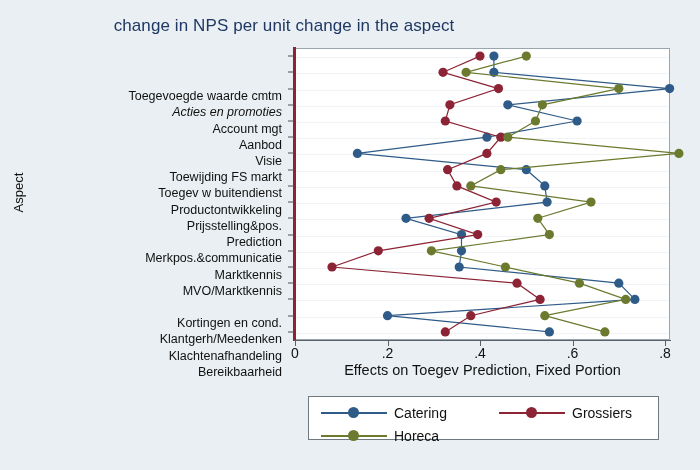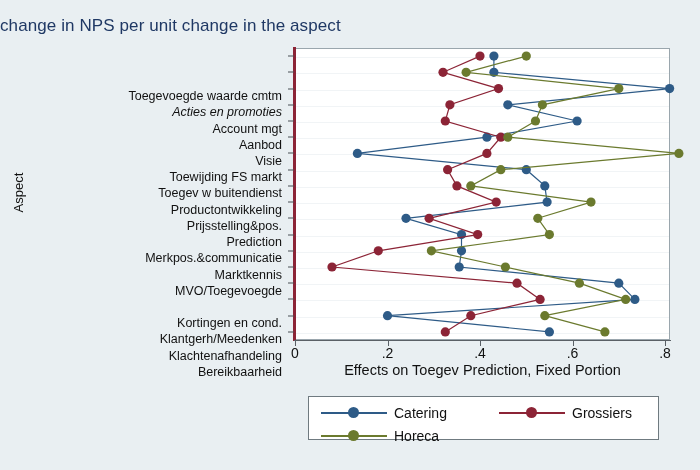--- a/index.html
+++ b/index.html
@@ -9,21 +9,21 @@
     font-family:"Liberation Sans", sans-serif;
     overflow:hidden;
     position:relative;
   }
   #stage{position:absolute;left:0;top:0;width:700px;height:470px;}
 
   
   #chart-title{
     position:absolute;
     left:0;top:16px;width:568px;
-    text-align:left;
+    text-align:center;
     font-size:17px;
     color:#1f3864;
     letter-spacing:.1px;
   }
 
   
   #y-axis-title{
     position:absolute;
     left:-22px; top:185px;
     width:80px;
@@ -194,21 +194,21 @@
       <div class="ytick-label" style="top: 121.667px;">Productontwikkeling</div>
       <div class="ytick-mark" style="top: 121.667px;"></div>
       <div class="ytick-label" style="top: 137.889px;">Prijsstelling&amp;pos.</div>
       <div class="ytick-mark" style="top: 137.889px;"></div>
       <div class="ytick-label" style="top: 154.111px;">Prediction</div>
       <div class="ytick-mark" style="top: 154.111px;"></div>
       <div class="ytick-label" style="top: 170.333px;">Merkpos.&amp;communicatie</div>
       <div class="ytick-mark" style="top: 170.333px;"></div>
       <div class="ytick-label" style="top: 186.556px;">Marktkennis</div>
       <div class="ytick-mark" style="top: 186.556px;"></div>
-      <div class="ytick-label" style="top: 202.778px;">MVO/Toegevoegde</div>
+      <div class="ytick-label" style="top: 202.778px;">MVO/Marktkennis</div>
       <div class="ytick-mark" style="top: 202.778px;"></div>
       <div class="ytick-mark" style="top: 219px;"></div>
       <div class="ytick-label" style="top: 235.222px;">Kortingen en cond.</div>
       <div class="ytick-mark" style="top: 235.222px;"></div>
       <div class="ytick-label" style="top: 251.444px;">Klantgerh/Meedenken</div>
       <div class="ytick-mark" style="top: 251.444px;"></div>
       <div class="ytick-label" style="top: 267.667px;">Klachtenafhandeling</div>
       <div class="ytick-mark" style="top: 267.667px;"></div>
       <div class="ytick-label" style="top: 283.889px;">Bereikbaarheid</div>
       <div class="ytick-mark" style="top: 283.889px;"></div>

